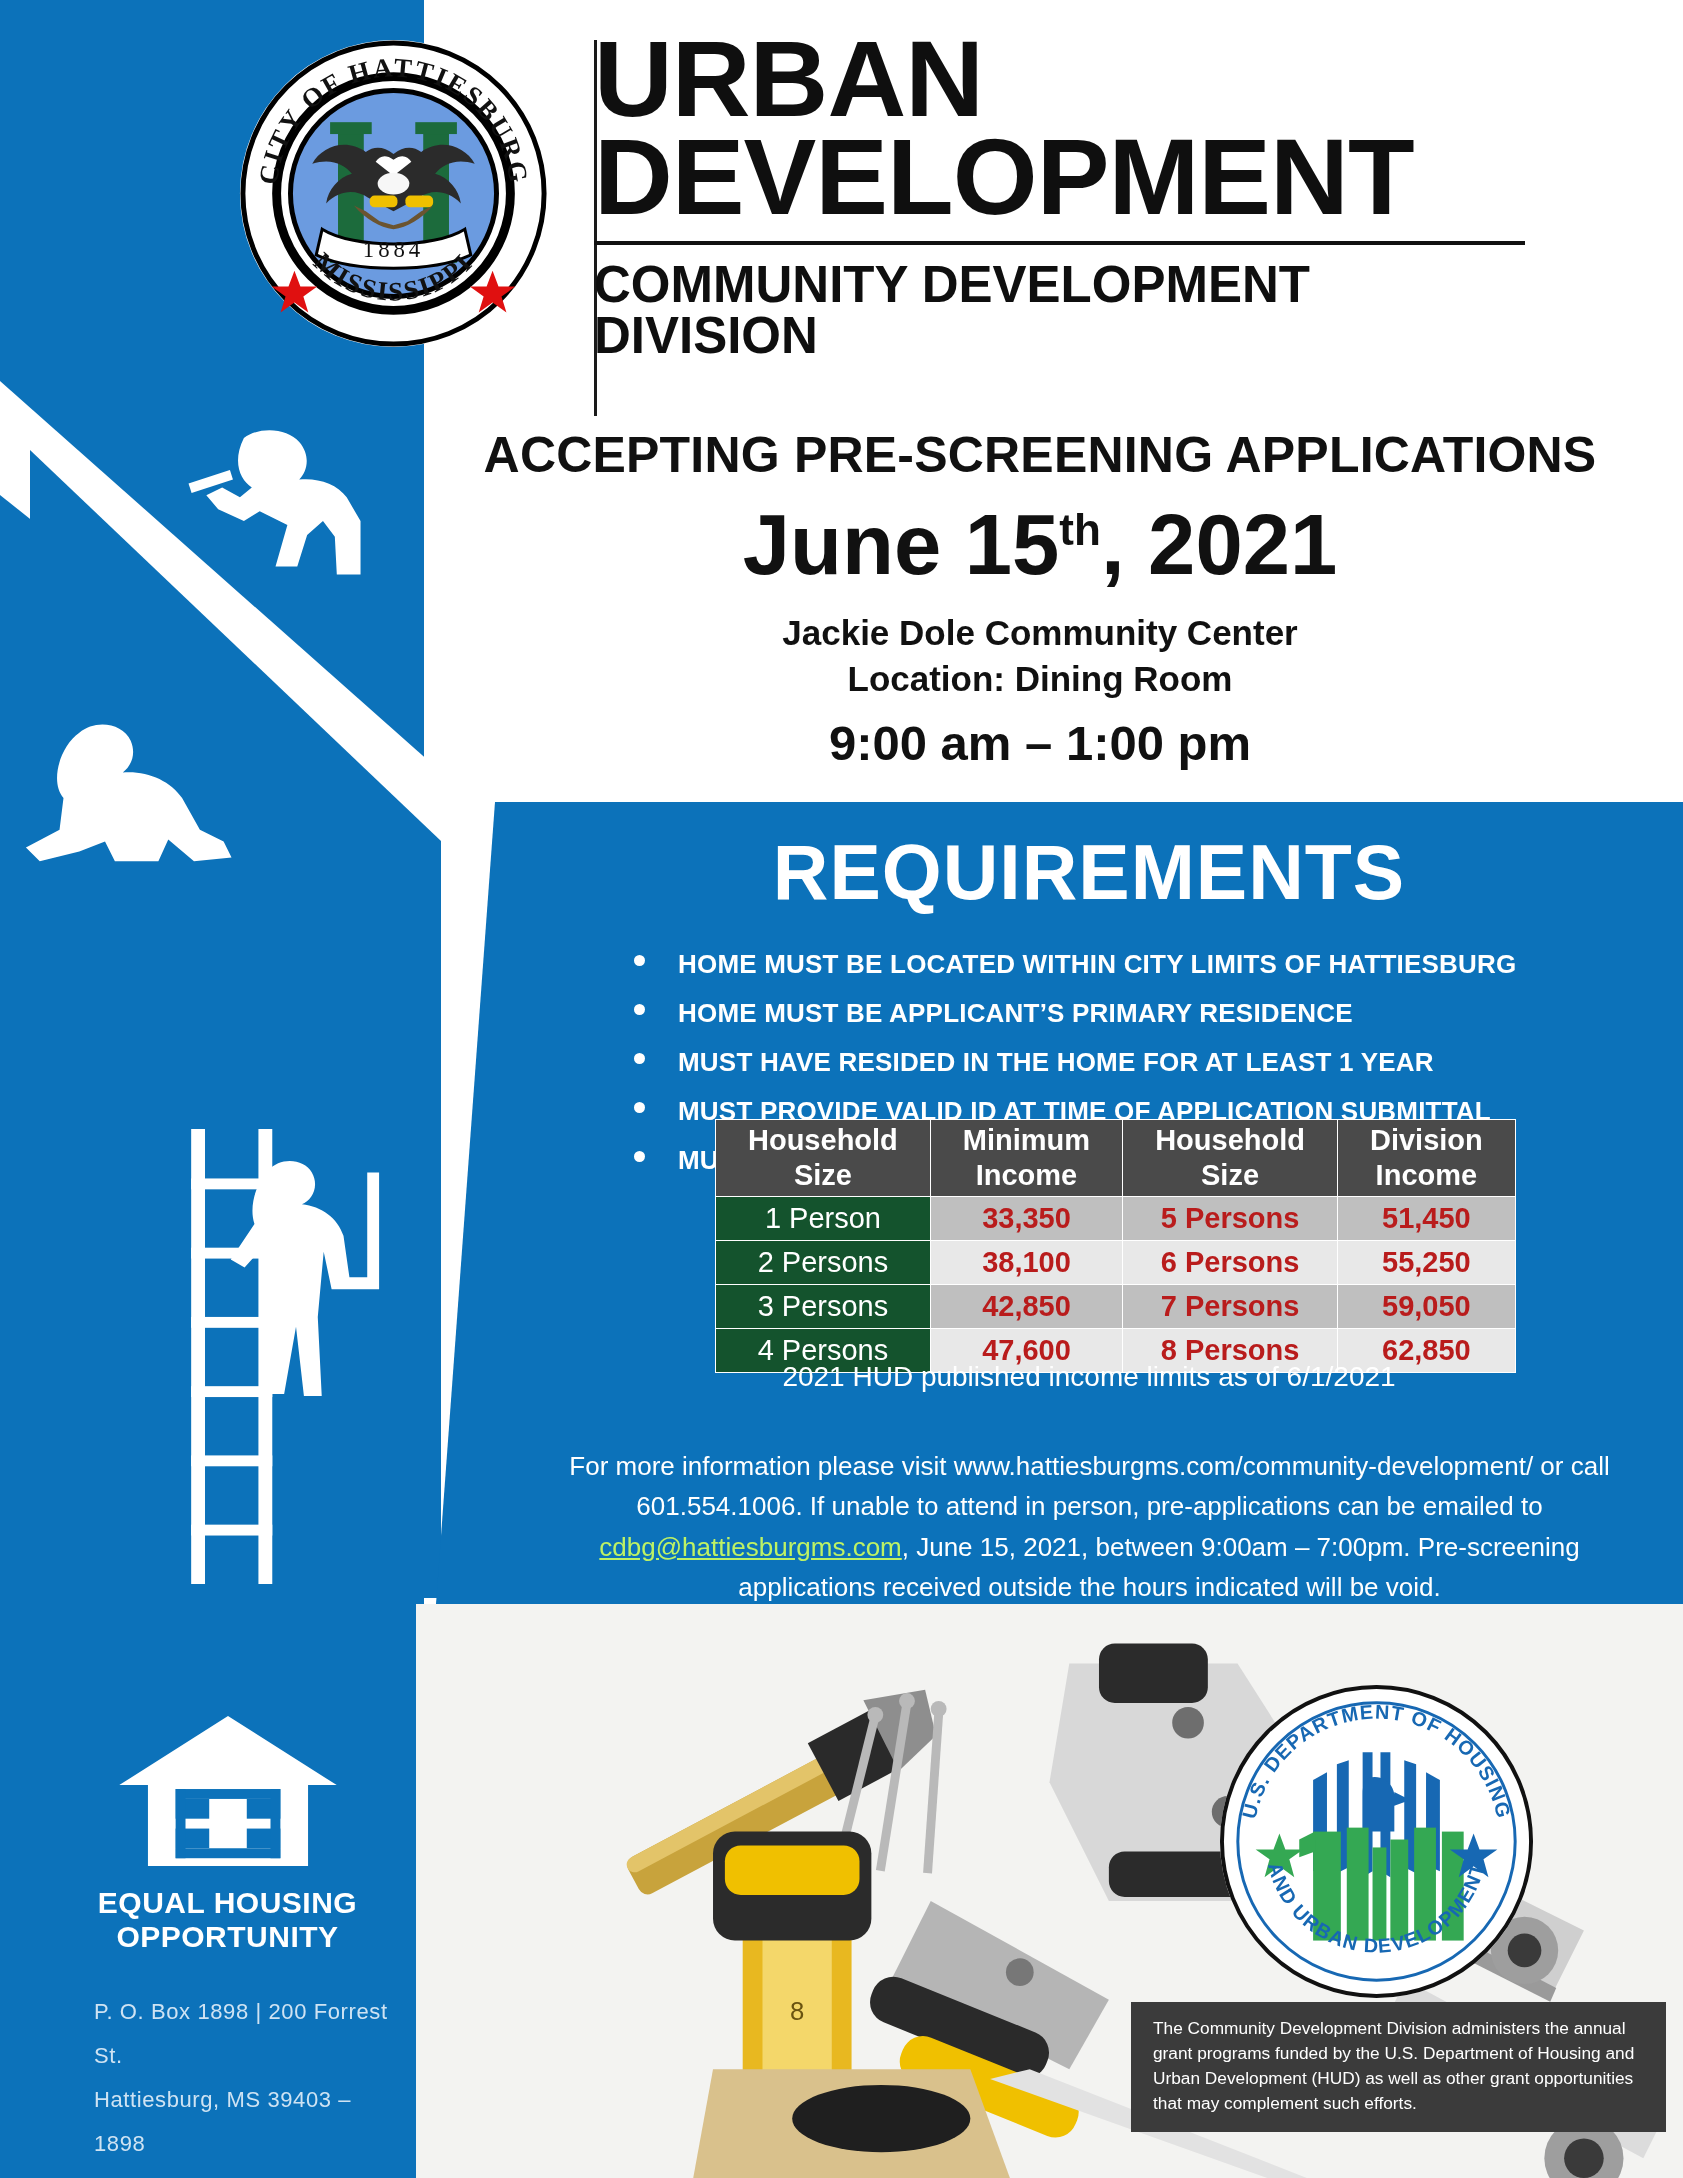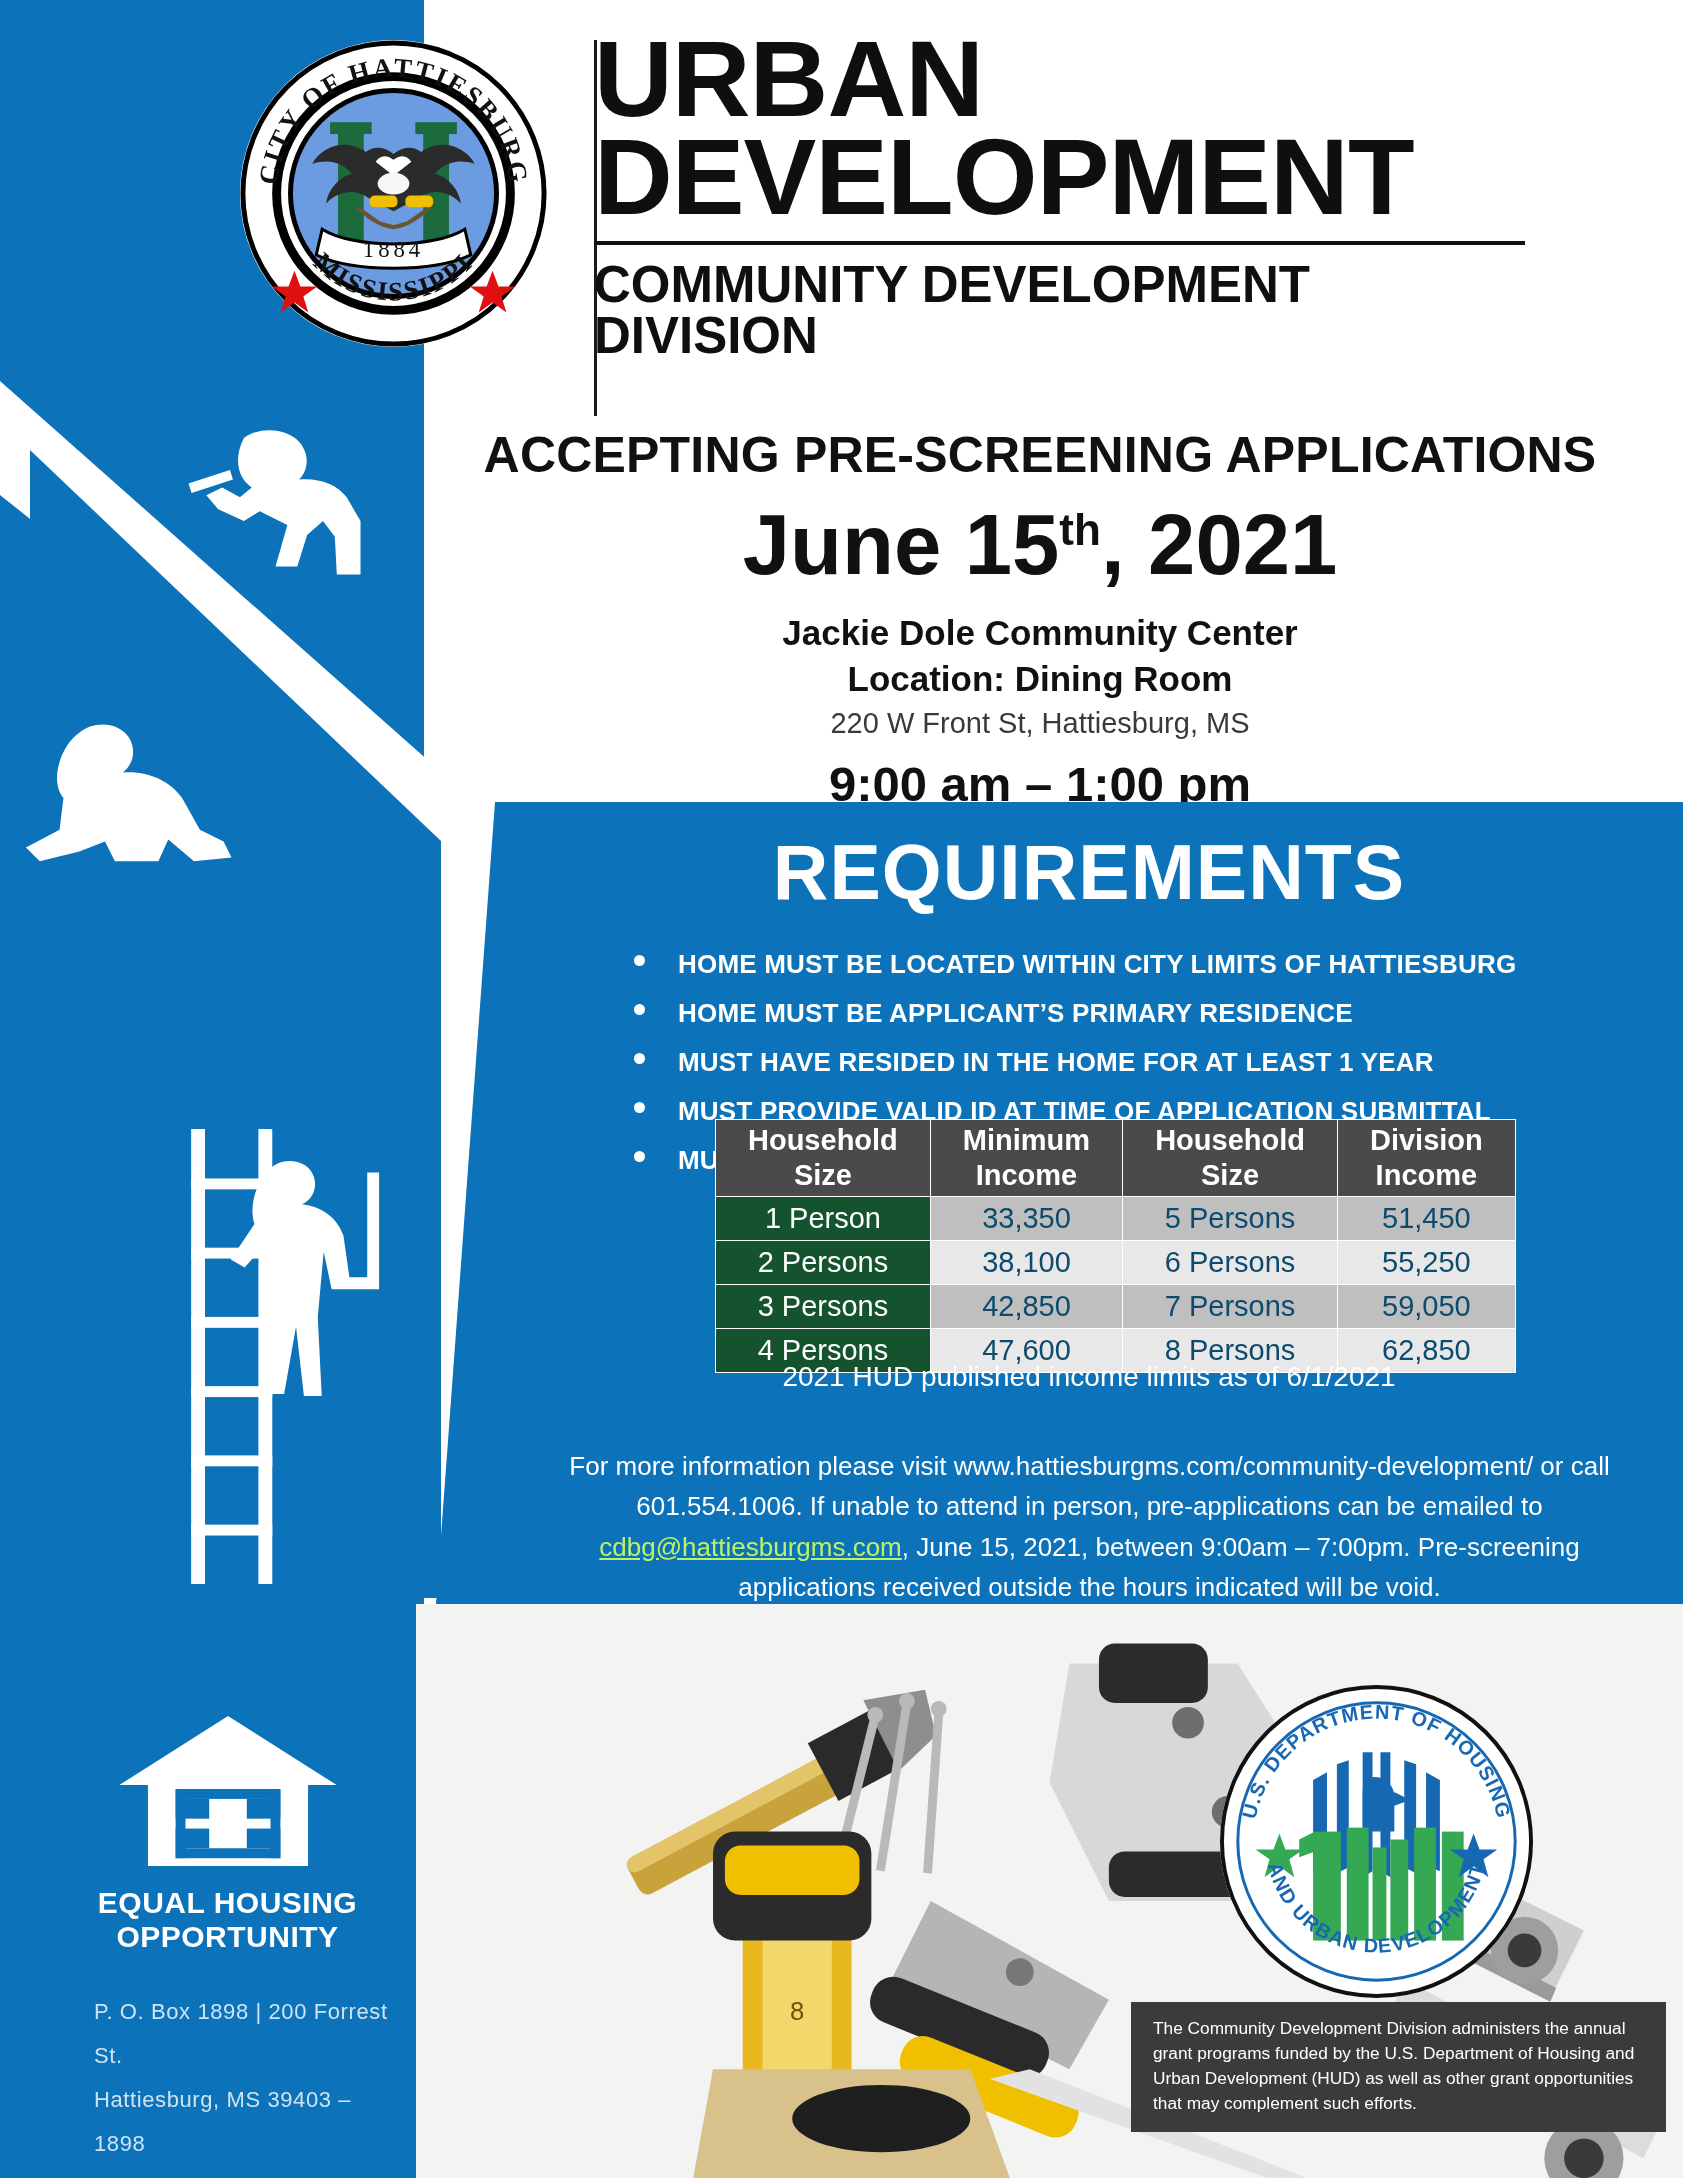--- a/index.html
+++ b/index.html
@@ -87,22 +87,22 @@
   
   .tbl-wrap{position:absolute;left:220px;top:317px;}
   table.income{border-collapse:collapse;font-family:"Liberation Sans",sans-serif;}
   table.income th{
     background:#4a4a4a;color:#fff;font-weight:bold;font-size:29px;
     padding:4px 32px;text-align:center;border:1px solid #fff;
   }
   table.income th.hdr-line{padding-bottom:2px;border-bottom:none;}
   table.income th.hdr-line2{padding-top:0;border-top:none;}
   table.income td{
-    font-size:29px;font-weight:normal;text-align:center;padding:5px 16px;
-    border:1px solid #ffffff;color:#0c4a6e;
+    font-size:29px;font-weight:bold;text-align:center;padding:5px 16px;
+    border:1px solid #ffffff;color:#b91c1c;
   }
   table.income td.sz{background:#14532d;color:#ffffff;font-weight:normal;}
   table.income tr.odd td.val{background:#bfbfbf;}
   table.income tr.even td.val{background:#e8e8e8;}
 
   .tbl-note{
     position:absolute;left:0;top:559px;width:1188px;text-align:center;
     color:#ffffff;font-size:28px;font-weight:normal;
   }
   .contact{
@@ -238,21 +238,20 @@
     <div class="m-sub">DIVISION</div>
   </div>
 
   <div class="event">
     <p class="accepting">ACCEPTING PRE-SCREENING APPLICATIONS</p>
     <p class="date">
       <span>June 15</span><sup>th</sup><span>, 2021</span>
     </p>
     <p class="venue">Jackie Dole Community Center</p>
     <p class="room">Location: Dining Room</p>
-    <p class="addr">220 W Front St, Hattiesburg, MS</p>
     <p class="time">9:00 am – 1:00 pm</p>
   </div>
 
   <div class="req-panel">
     <div class="req-title">REQUIREMENTS</div>
 
     <ul class="req-list">
       <li><span class="bul"></span><span>HOME MUST BE LOCATED WITHIN CITY LIMITS OF HATTIESBURG</span></li>
       <li><span class="bul"></span><span>HOME MUST BE APPLICANT’S PRIMARY RESIDENCE</span></li>
       <li><span class="bul"></span><span>MUST HAVE RESIDED IN THE HOME FOR AT LEAST 1 YEAR</span></li>

